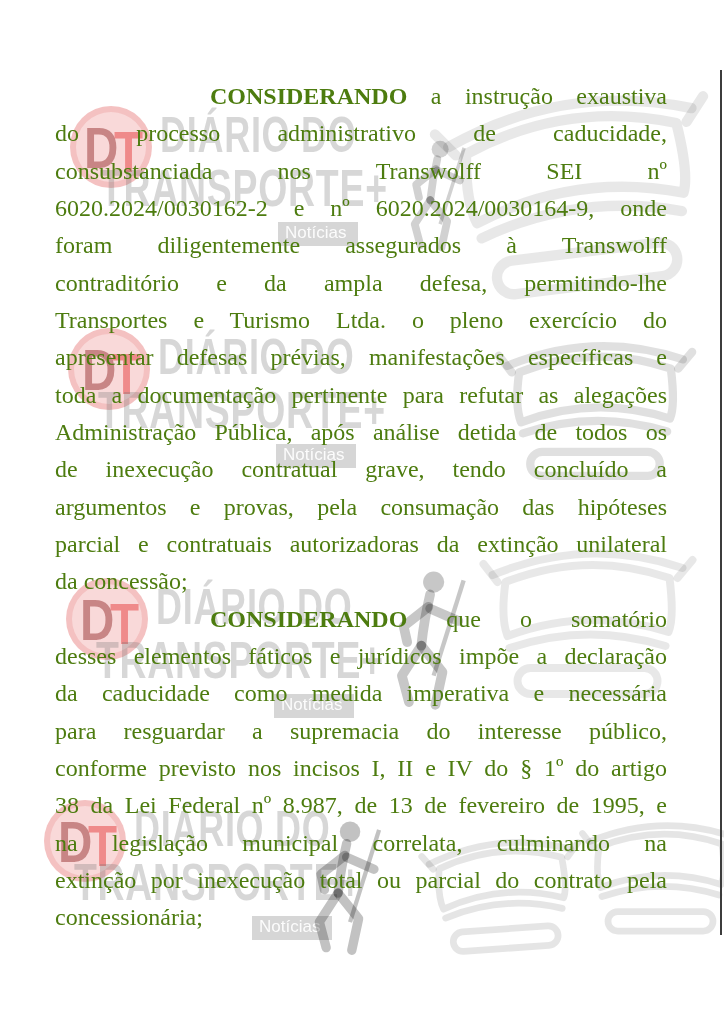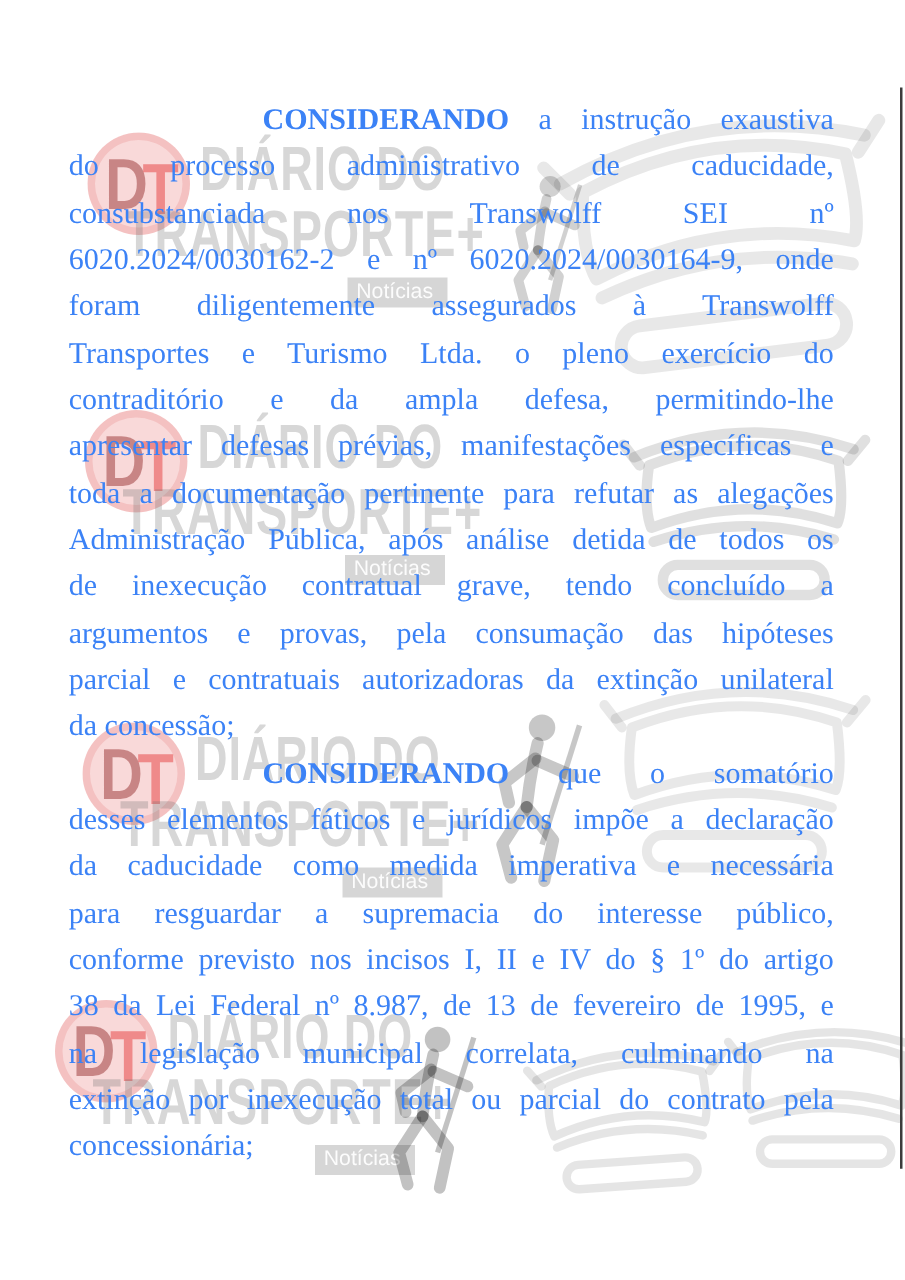--- a/index.html
+++ b/index.html
@@ -5,21 +5,21 @@
   html,body { margin:0; padding:0; background:#ffffff; }
   .page {
     position:relative; width:724px; height:1024px;
     background:#ffffff; overflow:hidden;
     font-family:"Liberation Serif", serif;
   }
 
   
   .doc-text {
     position:absolute; left:55px; top:78px; width:612px; z-index:2;
-    color:#3b82f6; font-size:24px;
+    color:#4d7c0f; font-size:24px;
   }
   .line {
     height:37.33px; line-height:37.33px;
     text-align:justify; text-align-last:justify;
     white-space:normal; overflow:visible;
   }
   .line.last { text-align-last:left; }
   .line.indent { text-indent:155px; }
   .b { font-weight:bold; }
 
@@ -161,22 +161,22 @@
   <div class="rule"></div>
 
   <div class="doc-text">
 
     <div class="para">
       <div class="line indent"><span class="b">CONSIDERANDO</span> <span>a instrução exaustiva</span></div>
       <div class="line">do processo administrativo de caducidade,</div>
       <div class="line">consubstanciada nos Transwolff SEI nº</div>
       <div class="line">6020.2024/0030162-2 e nº 6020.2024/0030164-9, onde</div>
       <div class="line">foram diligentemente assegurados à Transwolff</div>
+      <div class="line">contraditório e da ampla defesa, permitindo-lhe</div>
       <div class="line">Transportes e Turismo Ltda. o pleno exercício do</div>
-      <div class="line">contraditório e da ampla defesa, permitindo-lhe</div>
       <div class="line">apresentar defesas prévias, manifestações específicas e</div>
       <div class="line">toda a documentação pertinente para refutar as alegações</div>
       <div class="line">Administração Pública, após análise detida de todos os</div>
       <div class="line">de inexecução contratual grave, tendo concluído a</div>
       <div class="line">argumentos e provas, pela consumação das hipóteses</div>
       <div class="line">parcial e contratuais autorizadoras da extinção unilateral</div>
       <div class="line last">da concessão;</div>
     </div>
 
     <div class="para">

